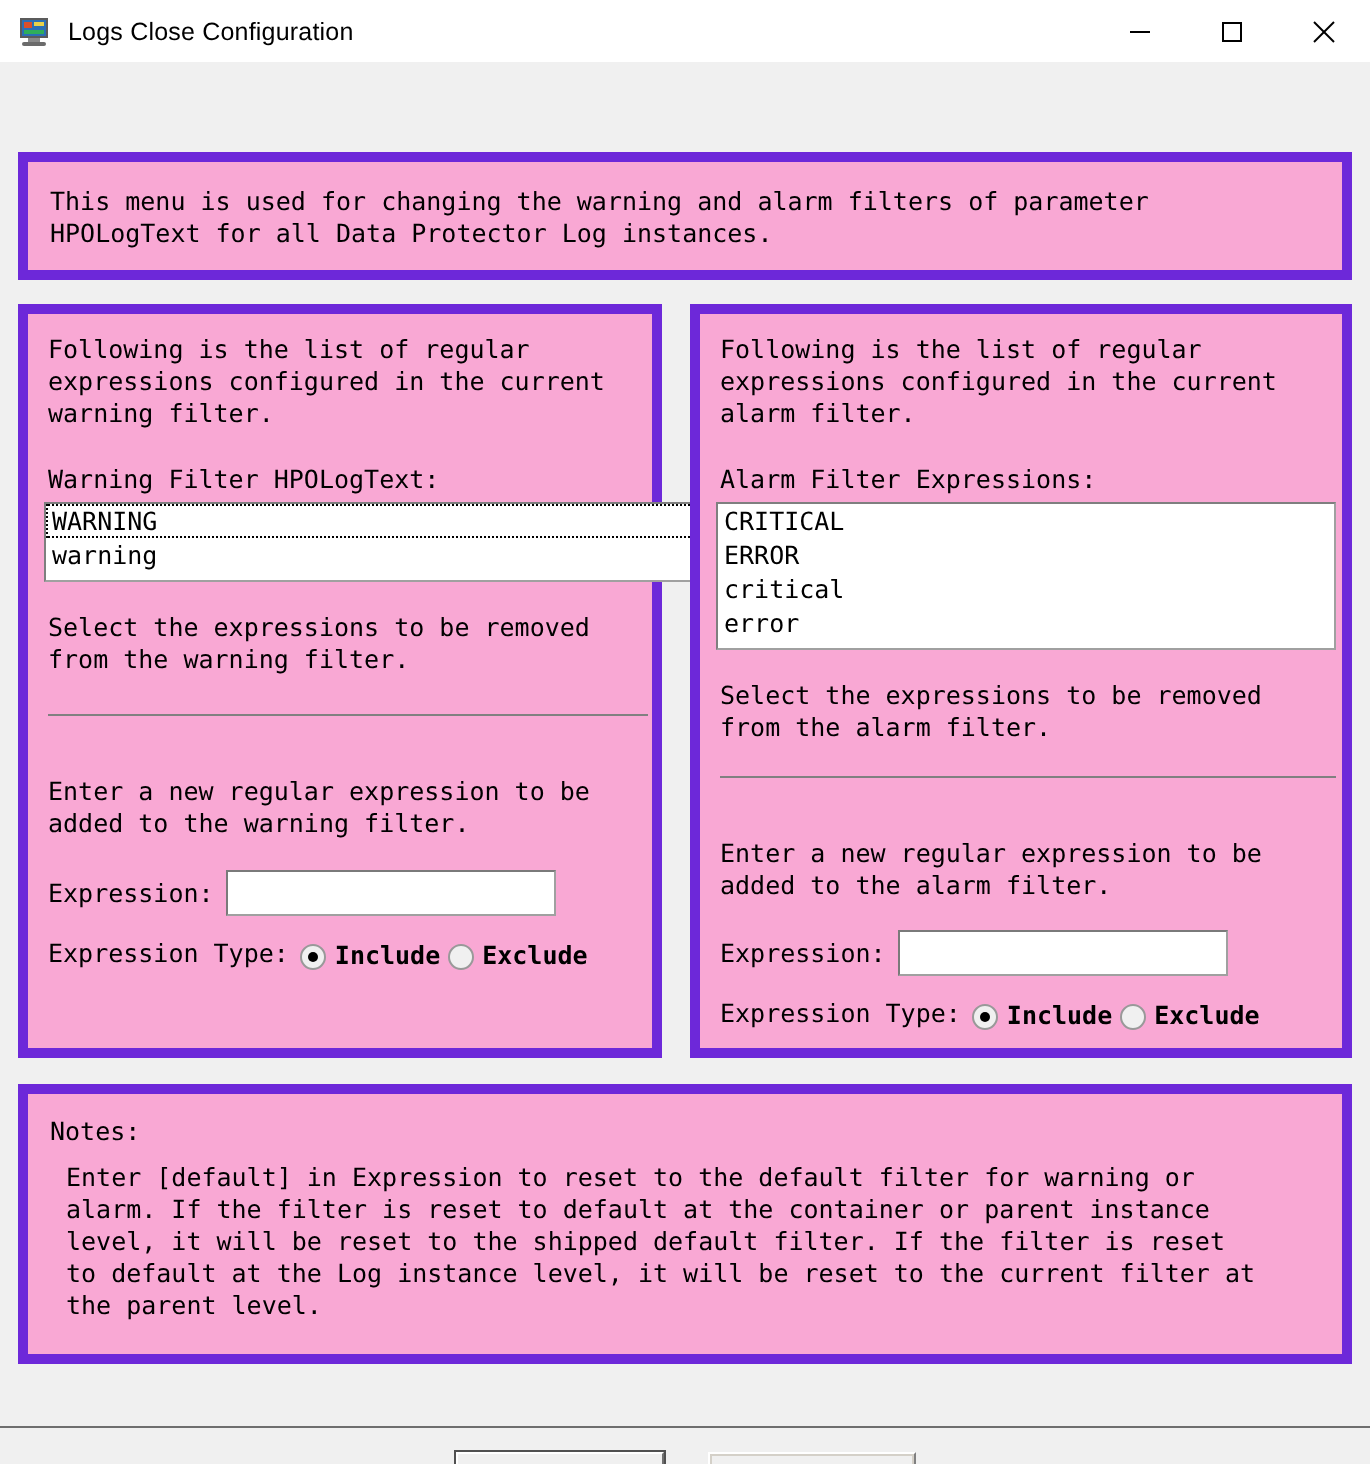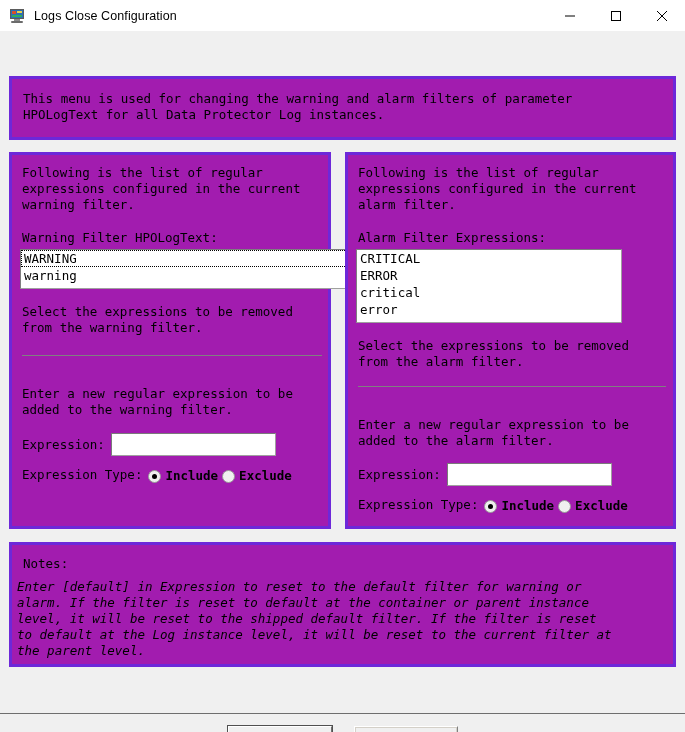--- a/index.html
+++ b/index.html
@@ -64,22 +64,22 @@
   .mono {
     font-family: "DejaVu Sans Mono", monospace;
     font-size: 12.5px;
     color: #000000;
     line-height: 16px;
     white-space: pre-wrap;
   }
 
   
   .groupbox {
-    border: 3px solid #6d28d9;
-    background: #a21caf;
+    border: 5px solid #6d28d9;
+    background: #f9a8d4;
     box-sizing: border-box;
     position: absolute;
   }
 
   #header-box {
     left: 9px;
     top: 45px;
     width: 667px;
     height: 64px;
   }
@@ -96,21 +96,21 @@
   #right-panel {
     left: 345px;
     top: 121px;
     width: 331px;
     height: 377px;
   }
   #notes-box {
     left: 9px;
     top: 511px;
     width: 667px;
-    height: 125px;
+    height: 140px;
   }
 
   .panel-inner {
     position: relative;
     width: 100%;
     height: 100%;
   }
   .abs { position: absolute; }
 
   
@@ -323,21 +323,21 @@
 
   <div class="groupbox" id="right-panel">
     <div class="panel-inner">
 
       <div class="mono abs" style="left:10px; top:10px;">Following is the list of regular
 expressions configured in the current
 alarm filter.</div>
 
       <div class="mono abs" style="left:10px; top:75px;">Alarm Filter Expressions:</div>
 
-      <div class="listbox abs" style="left:8px; top:94px; width:266px; height:74px;">
+      <div class="listbox abs" style="left:8px; top:94px; width:310px; height:74px;">
         <div class="item">CRITICAL</div>
         <div class="item">ERROR</div>
         <div class="item">critical</div>
         <div class="item">error</div>
       </div>
 
       <div class="mono abs" style="left:10px; top:183px;">Select the expressions to be removed
 from the alarm filter.</div>
 
       <div class="hrule abs" style="left:10px; top:231px; width:308px;"></div>
@@ -361,21 +361,21 @@
           <span class="radio-label">Exclude</span>
         </span>
       </div>
 
     </div>
   </div>
 
   <div class="groupbox" id="notes-box">
     <div class="panel-inner">
       <div class="mono abs" style="left:11px; top:11px;">Notes:</div>
-      <div class="mono abs" style="left:5px; top:34px;font-style:italic;">Enter [default] in Expression to reset to the default filter for warning or
+      <div class="mono abs" style="left:19px; top:34px;">Enter [default] in Expression to reset to the default filter for warning or
 alarm. If the filter is reset to default at the container or parent instance
 level, it will be reset to the shipped default filter. If the filter is reset
 to default at the Log instance level, it will be reset to the current filter at
 the parent level.</div>
     </div>
   </div>
 
   <div id="bottom-sep"></div>
 
   <div class="btnbar">

